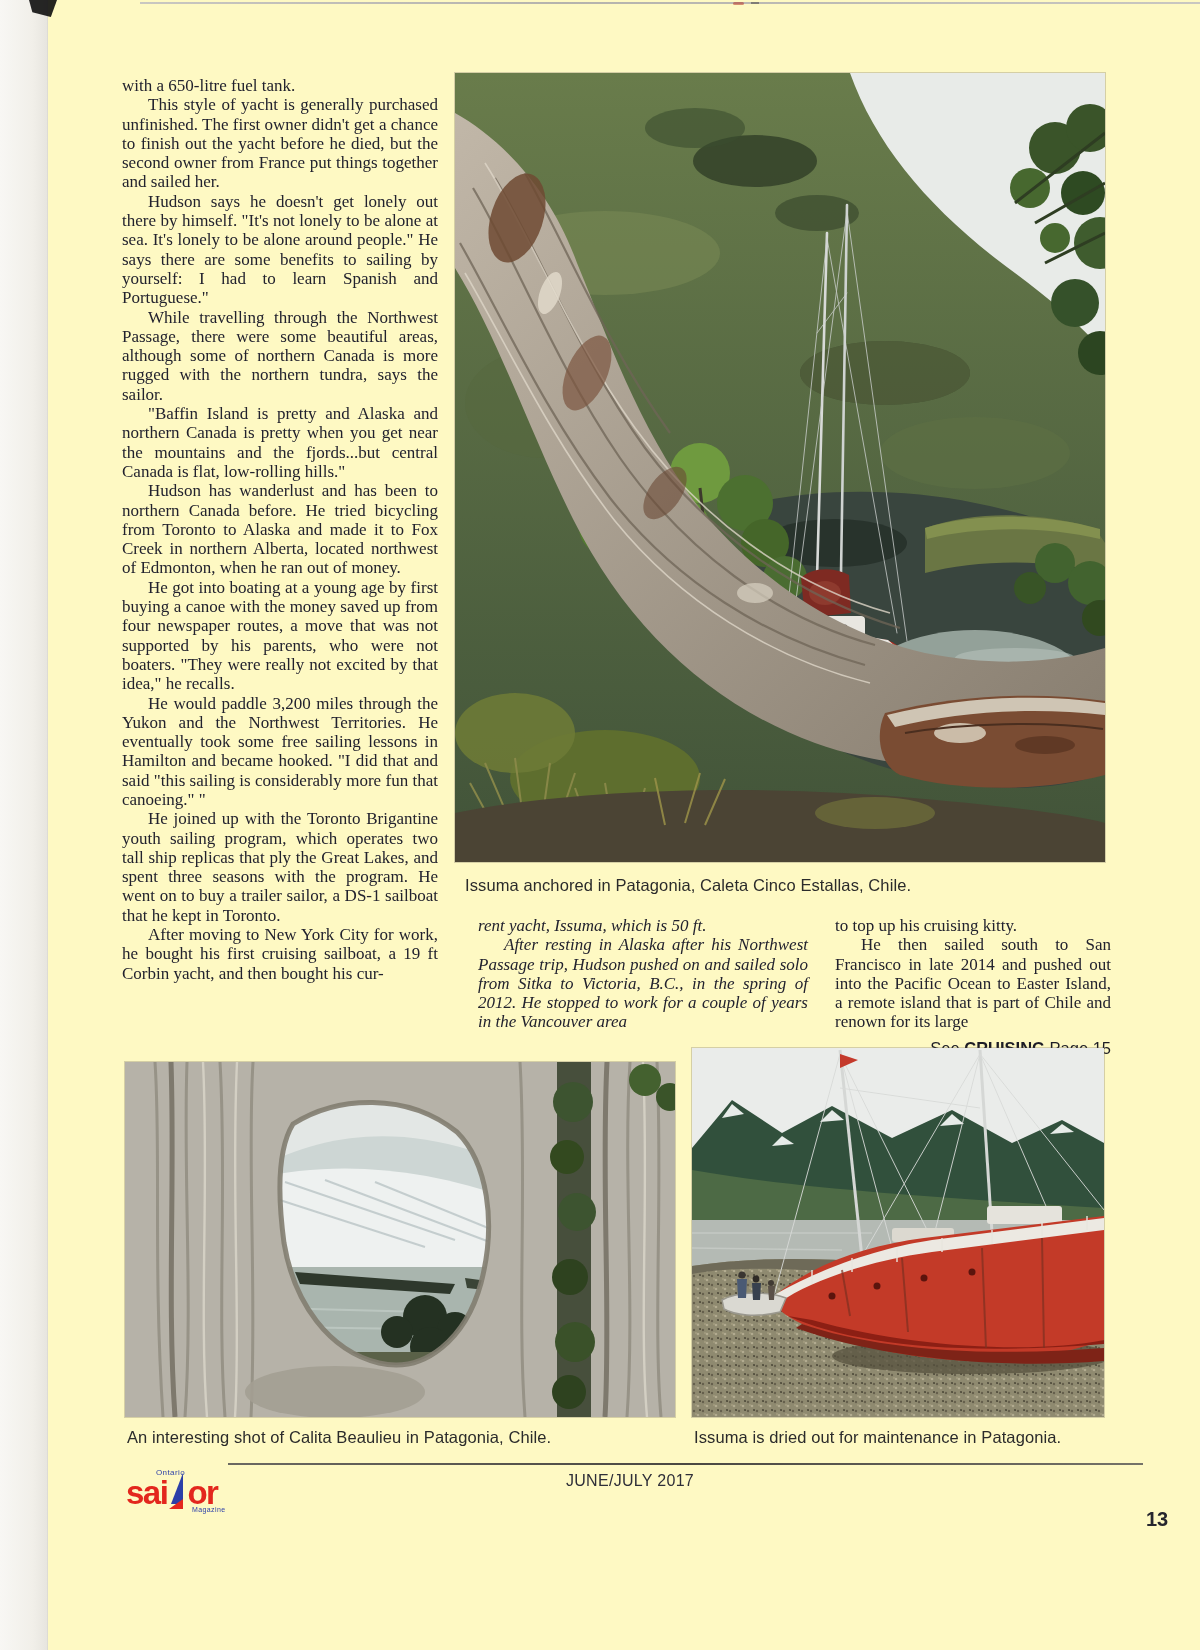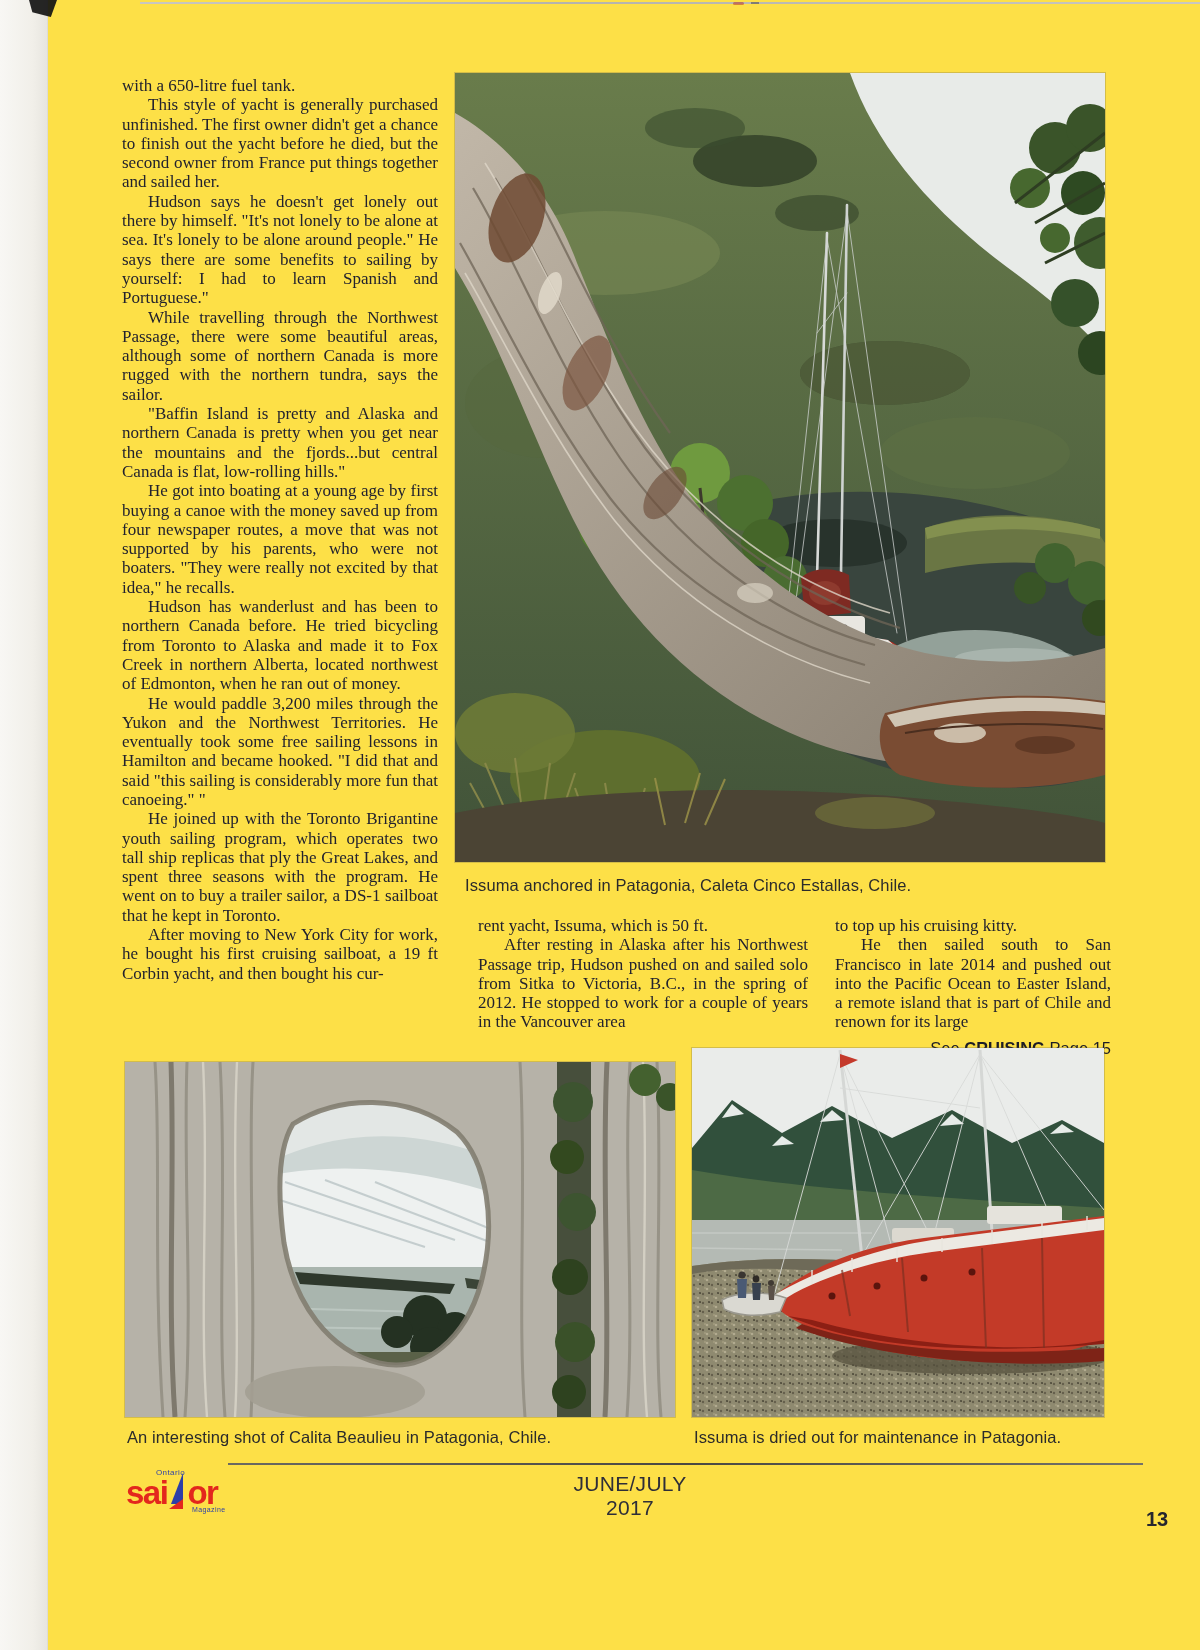--- a/index.html
+++ b/index.html
@@ -3,41 +3,41 @@
 <meta charset="utf-8">
 <style>
   html,body{margin:0;padding:0;}
   body{
     width:1200px;height:1650px;
     font-family:"Liberation Serif",serif;
     background:#f4f3ef;
     position:relative;
     overflow:hidden;
   }
-  .sheet{position:absolute;inset:0;background:#fde047;}
+  .sheet{position:absolute;inset:0;background:#fef9c3;}
   
   .scan-edge{position:absolute;left:0;top:0;width:47px;height:1650px;
     background:linear-gradient(90deg,#f8f7f4 0%,#f1efe9 70%,#e7e5df 100%);
     border-right:1px solid #dddbd4;}
   .corner-mark{position:absolute;left:29px;top:0;width:28px;height:17px;
     background:#141414;opacity:.92;
     clip-path:polygon(0 0,100% 0,78% 100%,12% 72%);}
   .top-line{position:absolute;left:140px;top:2px;width:1060px;height:2px;
     background:linear-gradient(90deg,#c9c7c1,#b5b3ad 40%,#c9c7c1);}
   .top-fleck-red{position:absolute;left:733px;top:2px;width:11px;height:3px;background:#b6392c;opacity:.55;border-radius:2px;}
   .top-fleck-dark{position:absolute;left:751px;top:2px;width:8px;height:2px;background:#44403a;opacity:.5;}
   .dust-speck{position:absolute;left:811px;top:100px;width:5px;height:5px;border-radius:50%;background:#2a241e;}
 
   
   .col{position:absolute;color:#22222e;font-size:17px;line-height:19.3px;
     text-align:justify;}
   .col p{margin:0;text-indent:26px;}
   .col p.cont{text-indent:0;}
   .col-left{left:122px;top:76px;width:316px;}
-  .col-mid{left:478px;top:916px;width:330px;}
+  .col-mid{left:478px;top:916px;width:330px;font-style:italic;}
   .col-right{left:835px;top:916px;width:276px;}
   .jump-line{margin-top:7px;text-align:right;font-family:"Liberation Sans",sans-serif;
     font-size:16.5px;color:#1d1d26;}
   .jump-line .ref{font-weight:bold;}
 
   
   .photo{position:absolute;overflow:hidden;box-shadow:0 0 0 1px rgba(90,85,75,.25);}
   .photo svg{display:block;width:100%;height:100%;}
   .photo-main{left:455px;top:73px;width:650px;height:789px;}
   .photo-glacier{left:125px;top:1062px;width:550px;height:355px;}
@@ -45,21 +45,21 @@
   .caption{position:absolute;font-family:"Liberation Sans",sans-serif;
     font-size:16.5px;color:#2b2b2b;letter-spacing:.1px;}
   .caption-main{left:465px;top:876px;width:645px;}
   .caption-glacier{left:127px;top:1428px;width:545px;}
   .caption-maintenance{left:694px;top:1428px;width:412px;}
 
   
   .footer-rule{position:absolute;left:228px;top:1463px;width:915px;height:2px;
     background:linear-gradient(90deg,#6b6962,#4a4842 50%,#757369);}
   .footer-issue{position:absolute;left:560px;top:1472px;width:140px;text-align:center;
-    font-family:"Liberation Sans",sans-serif;font-size:21px;color:#2e2e38;letter-spacing:.3px;}
+    font-family:"Liberation Sans",sans-serif;font-size:16px;color:#2e2e38;letter-spacing:.3px;}
   .footer-page{position:absolute;left:1146px;top:1468px;
     font-family:"Liberation Sans",sans-serif;font-size:20px;font-weight:bold;color:#26262e;margin-top:40px;}
   .logo{position:absolute;left:126px;top:1466px;width:120px;height:48px;}
   .logo .brand{position:absolute;left:0;top:6px;display:flex;align-items:flex-end;
     font-family:"Liberation Sans",sans-serif;font-weight:bold;font-size:33px;
     letter-spacing:-1.5px;color:#e3271d;line-height:30px;}
   .logo .sail{margin:0 1px -2px 2px;}
   .logo .region{position:absolute;left:30px;top:2px;font-family:"Liberation Sans",sans-serif;
     font-size:8px;color:#2b3fa8;letter-spacing:.4px;}
   .logo .tagline{position:absolute;left:66px;top:40px;font-family:"Liberation Sans",sans-serif;
@@ -76,22 +76,22 @@
   <div class="top-fleck-red"></div>
   <div class="top-fleck-dark"></div>
   <div class="dust-speck"></div>
 
   <div class="col col-left">
     <p class="cont">with a 650-litre fuel tank.</p>
     <p>This style of yacht is generally purchased unfinished. The first owner didn't get a chance to finish out the yacht before he died, but the second owner from France put things together and sailed her.</p>
     <p>Hudson says he doesn't get lonely out there by himself. "It's not lonely to be alone at sea. It's lonely to be alone around people." He says there are some benefits to sailing by yourself: I had to learn Spanish and Portuguese."</p>
     <p>While travelling through the Northwest Passage, there were some beautiful areas, although some of northern Canada is more rugged with the northern tundra, says the sailor.</p>
     <p>"Baffin Island is pretty and Alaska and northern Canada is pretty when you get near the mountains and the fjords...but central Canada is flat, low-rolling hills."</p>
+    <p>Hudson has wanderlust and has been to northern Canada before. He tried bicycling from Toronto to Alaska and made it to Fox Creek in northern Alberta, located northwest of Edmonton, when he ran out of money.</p>
     <p>He got into boating at a young age by first buying a canoe with the money saved up from four newspaper routes, a move that was not supported by his parents, who were not boaters. "They were really not excited by that idea," he recalls.</p>
-    <p>Hudson has wanderlust and has been to northern Canada before. He tried bicycling from Toronto to Alaska and made it to Fox Creek in northern Alberta, located northwest of Edmonton, when he ran out of money.</p>
     <p>He would paddle 3,200 miles through the Yukon and the Northwest Territories. He eventually took some free sailing lessons in Hamilton and became hooked. "I did that and said "this sailing is considerably more fun that canoeing." "</p>
     <p>He joined up with the Toronto Brigantine youth sailing program, which operates two tall ship replicas that ply the Great Lakes, and spent three seasons with the program. He went on to buy a trailer sailor, a DS-1 sailboat that he kept in Toronto.</p>
     <p>After moving to New York City for work, he bought his first cruising sailboat, a 19 ft Corbin yacht, and then bought his cur-</p>
   </div>
 
   <div class="photo photo-main" role="img" aria-label="Issuma anchored in Patagonia, Caleta Cinco Estallas, Chile.">
     <svg viewBox="0 0 650 789" preserveAspectRatio="none">
       <defs>
         <linearGradient id="gMount" x1="0" y1="0" x2="0" y2="1">
           <stop offset="0" stop-color="#697c4b"></stop>

